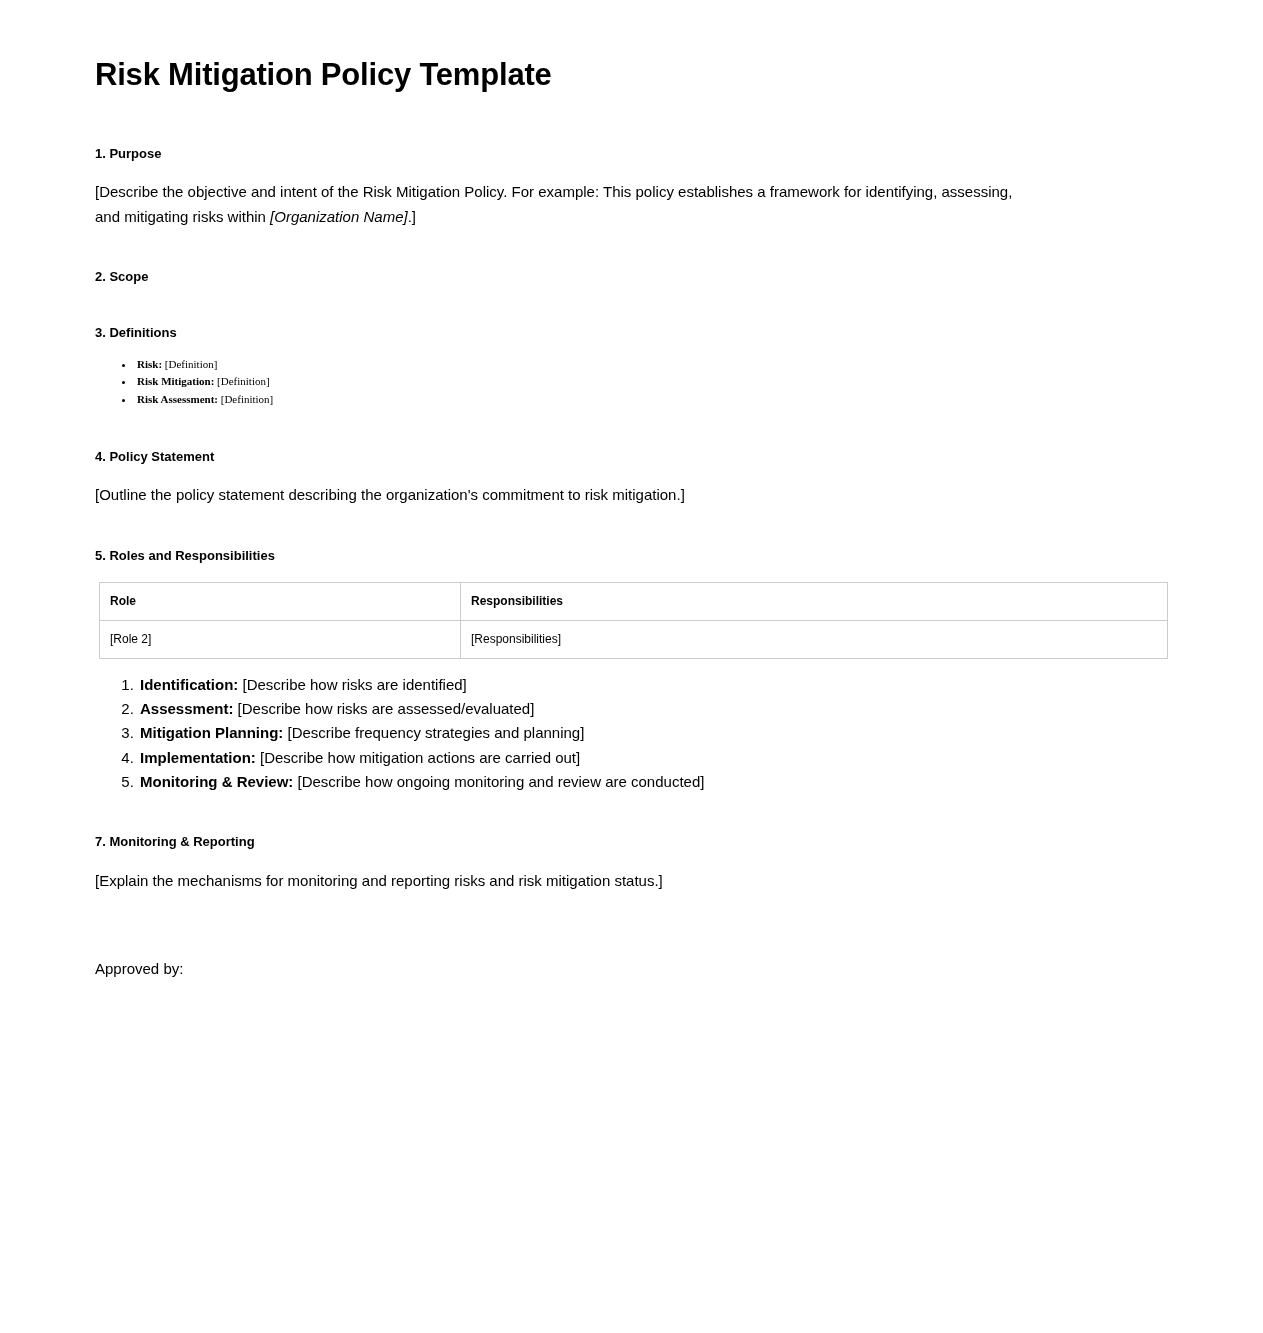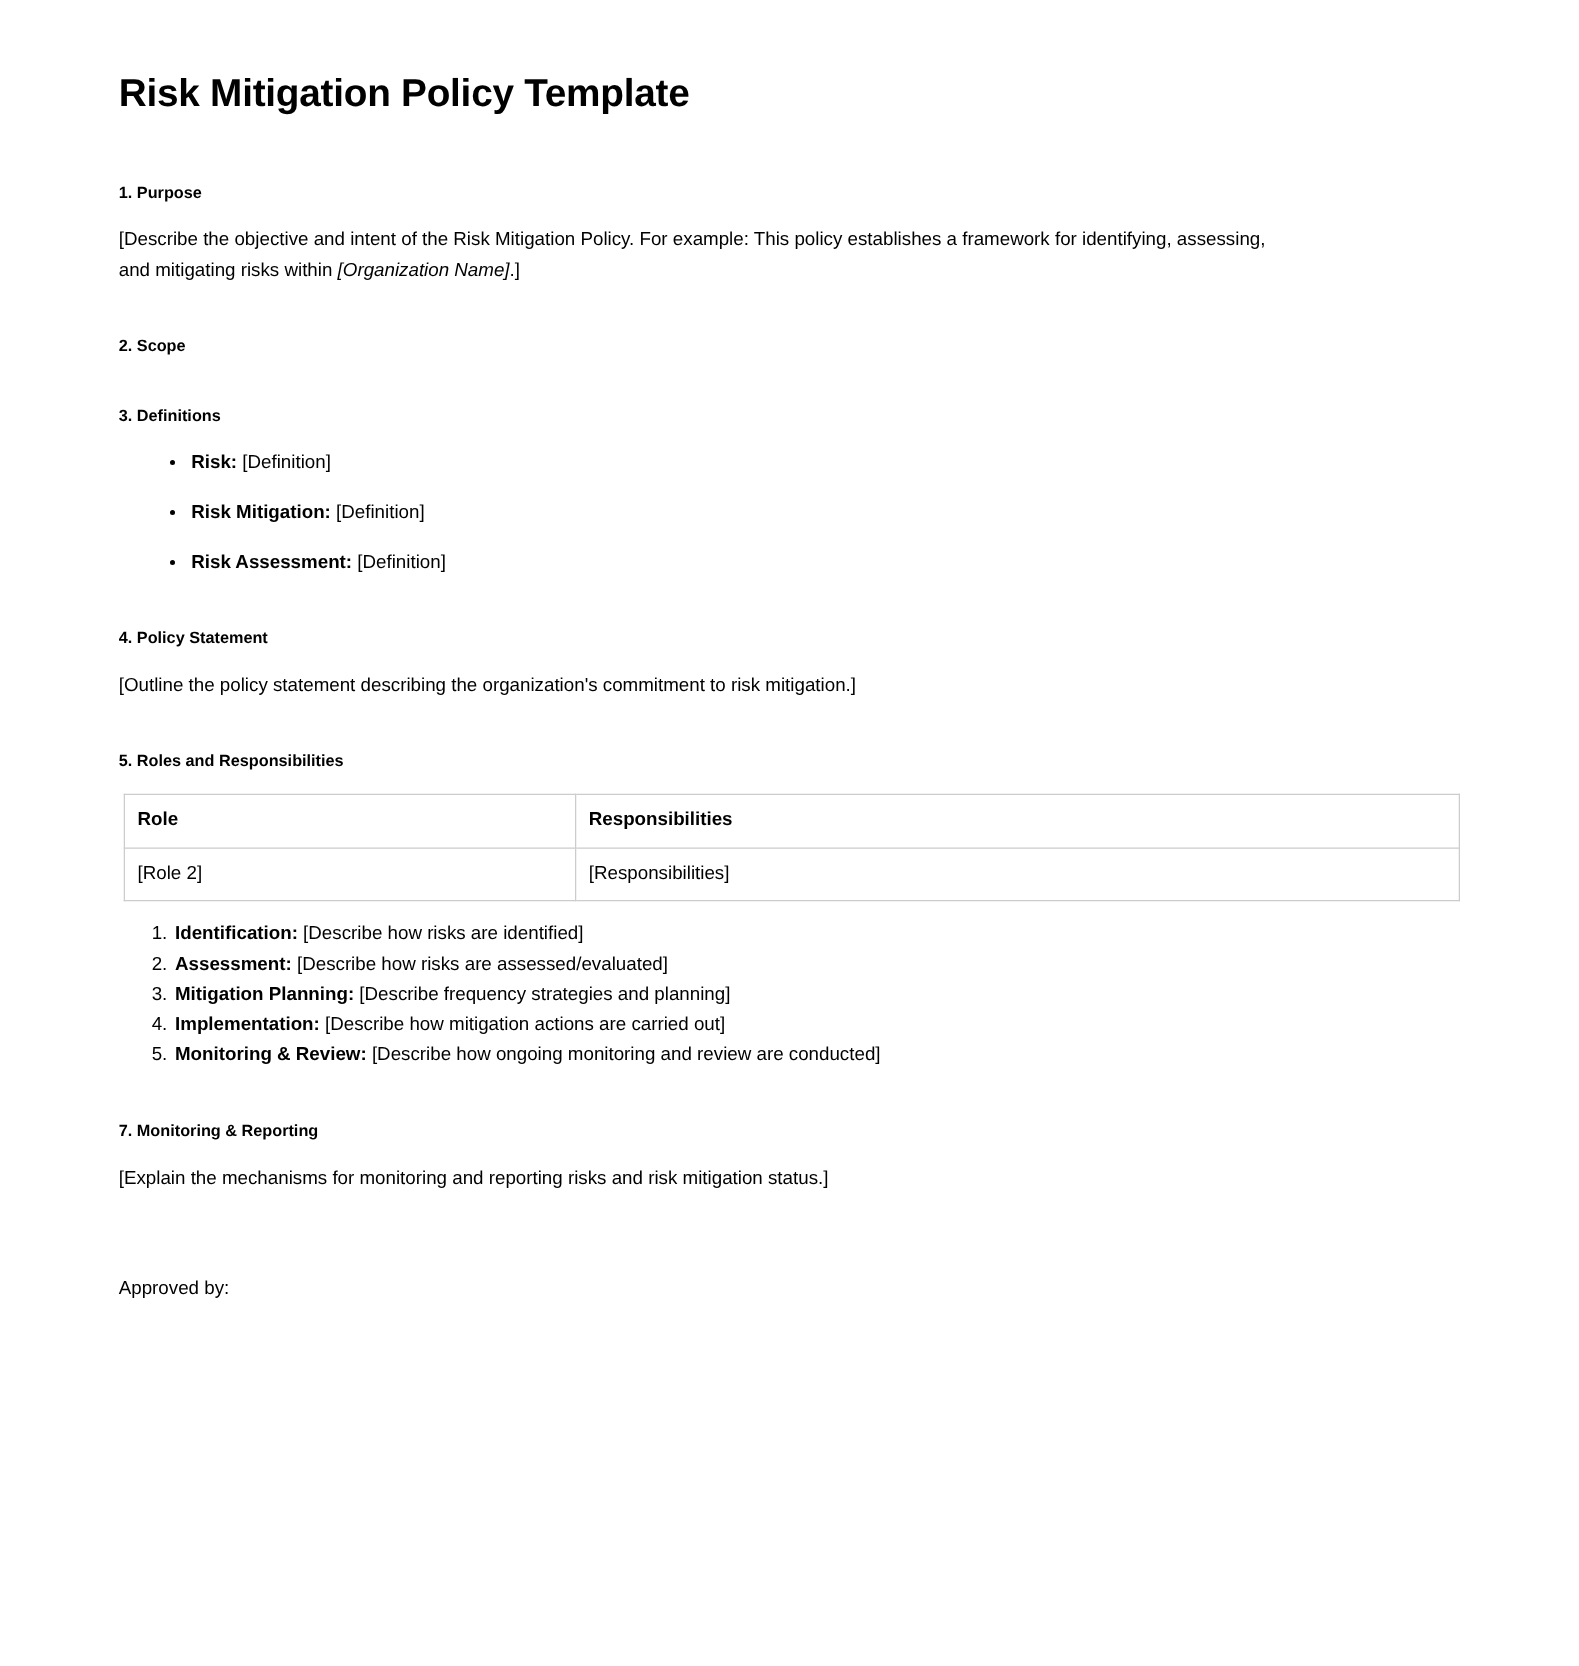--- a/index.html
+++ b/index.html
@@ -51,24 +51,25 @@
   .para em {
     font-style: italic;
     text-align: right;
   }
   ul.def-list {
     margin: 14px 0 0 0;
     padding-left: 40px;
     list-style-type: disc;
   }
   ul.def-list li {
-    font-size: 15px;
+    font-size: 11px;
     line-height: 1.62;
-    margin: 16px;
+    margin: 0;
     padding-left: 2px;
+    font-family: Liberation Serif, serif;
   }
   ol.process-list {
     margin: 14px 0 0 0;
     padding-left: 43px;
     list-style-type: decimal;
   }
   ol.process-list li {
     font-size: 15px;
     line-height: 1.62;
     margin: 0;
@@ -81,21 +82,21 @@
     border-collapse: collapse;
     width: 1068px;
     margin: 18px 0 0 4px;
     table-layout: fixed;
   }
   table.roles-table th,
   table.roles-table td {
     border: 1px solid #cccccc;
     text-align: left;
     vertical-align: top;
-    font-size: 15px;
+    font-size: 12px;
     line-height: 1.5;
     padding: 9px 10px 10px 10px;
   }
   table.roles-table th {
     font-weight: bold;
   }
   table.roles-table col.c1 { width: 361px; }
   table.roles-table col.c2 { width: 707px; }
 
   .signature-block {

